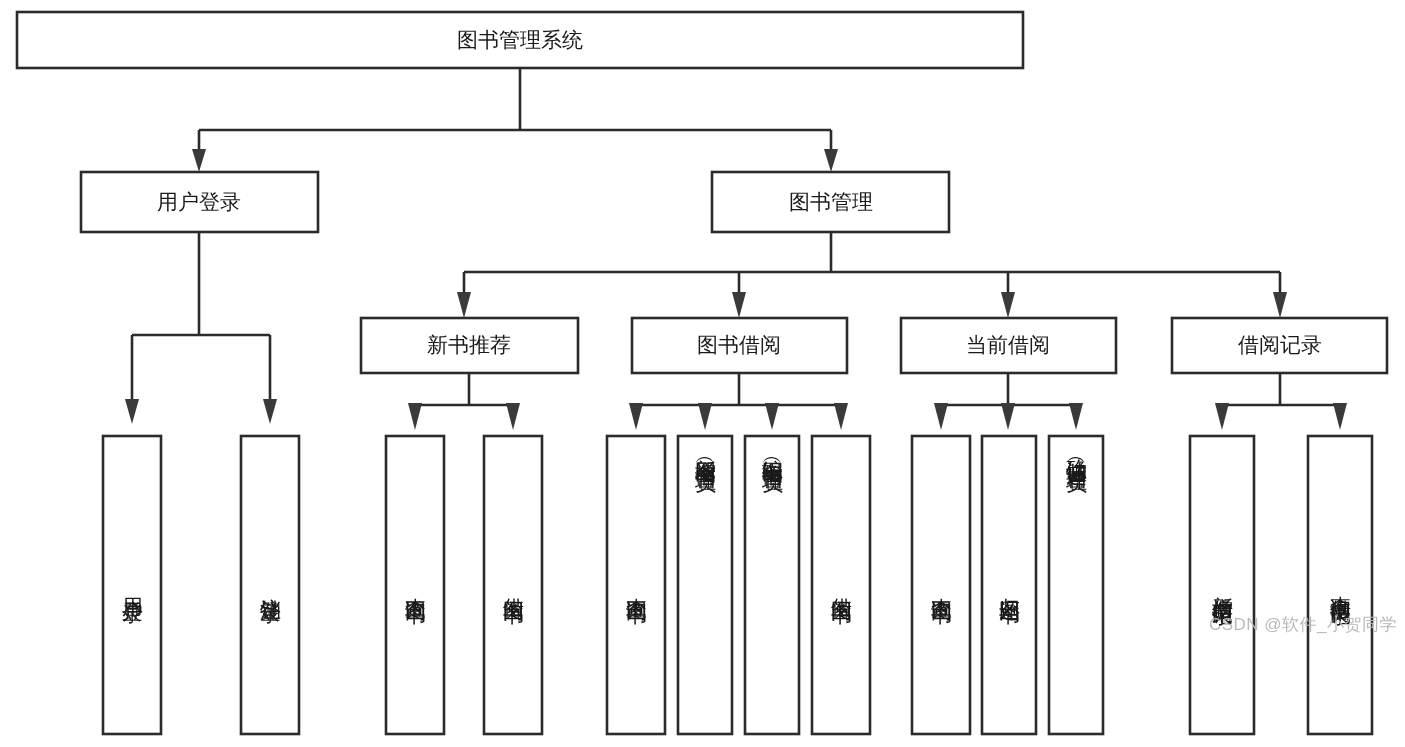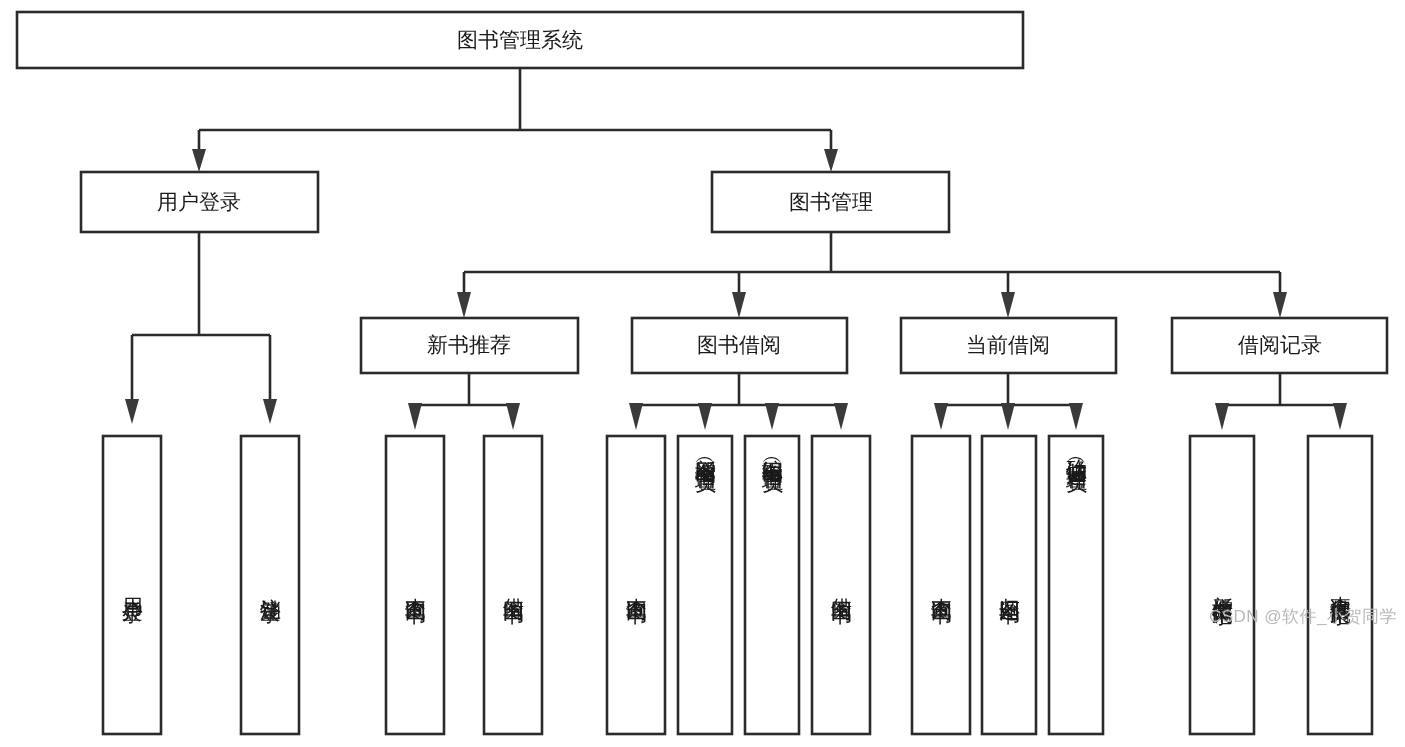--- a/index.html
+++ b/index.html
@@ -63,21 +63,21 @@
     font-size: 21px;
     line-height: 1.18;
     letter-spacing: 2px;
     color: #1a1a1a;
     white-space: nowrap;
     text-align: center;
   }
   .watermark {
     position: absolute;
     right: 8px;
-    bottom: 14px;
+    bottom: 6px;
     font-family: "Liberation Sans", "DejaVu Sans", sans-serif;
     font-size: 17px;
     color: #b9b9b9;
     letter-spacing: 0.5px;
     white-space: nowrap;
   }
 </style>
 </head>
 <body>
 

